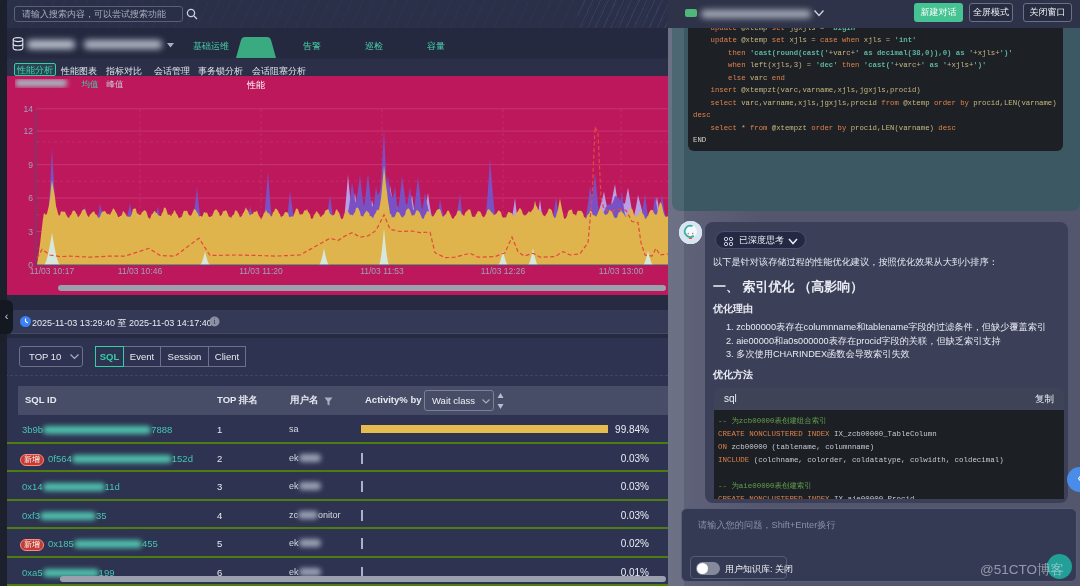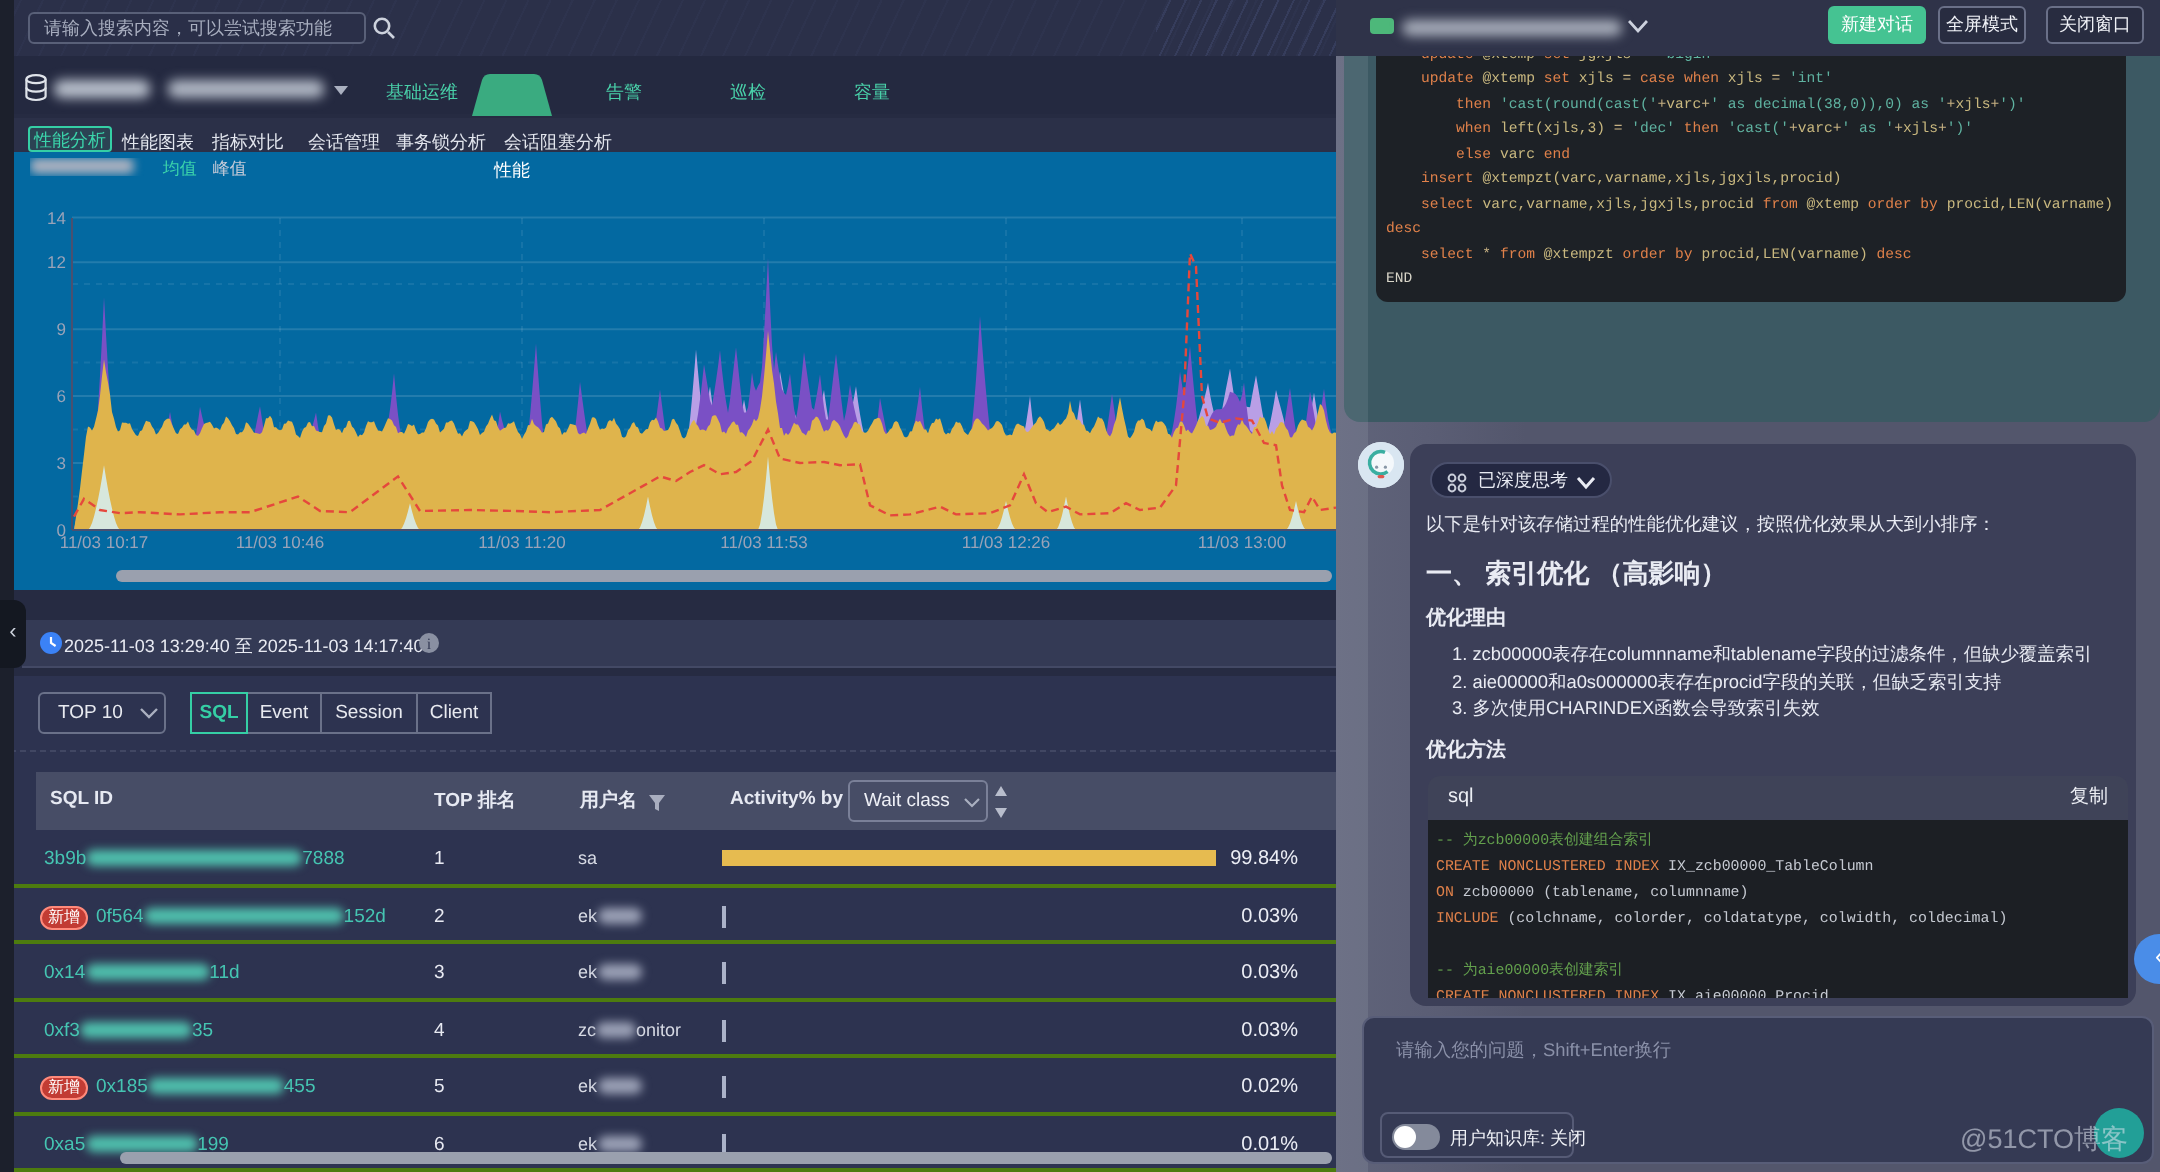--- a/index.html
+++ b/index.html
@@ -20,21 +20,21 @@
 #navrow{position:absolute;left:0;top:28px;width:668px;height:29px;background:#242940;}
 .navitem{position:absolute;top:40px;font-size:9px;color:#49d1a9;}
 #tabactive{position:absolute;left:236px;top:37px;width:40px;height:21px;z-index:4;}
 #tabtxt{position:absolute;left:236px;top:42px;width:40px;text-align:center;color:#fff;font-size:9px;z-index:5;margin-top:37px;}
 #subrow{position:absolute;left:0;top:59px;width:668px;height:18px;background:#2b3048;}
 .sub{position:absolute;top:65px;font-size:9px;color:#e3e6ee;}
 #subactive{position:absolute;left:14px;top:63px;width:42px;height:13px;border:1px solid #35cfa5;
  border-radius:2px;background:rgba(53,207,165,.12);color:#3bd4ab;font-size:9px;
  text-align:center;line-height:12px;}
 
-#chartpanel{position:absolute;left:0;top:76px;width:668px;height:219px;background:#0369a1;}
+#chartpanel{position:absolute;left:0;top:76px;width:668px;height:219px;background:#be185d;}
 #legendrow{position:absolute;left:15px;top:3px;height:9px;font-size:8.5px;color:#b9c0cf;overflow:hidden;}
 .blur1{filter:blur(2.5px);}
 .blur2{filter:blur(3px);}
 #chartscroll{position:absolute;left:58px;top:209px;width:608px;height:6px;border-radius:3px;background:#9aa0ae;}
 
 #timebar{position:absolute;left:11px;top:310px;width:657px;height:24px;background:#343a55;
  border-bottom:1px solid #434965;}
 #timebar .txt{position:absolute;left:21px;top:7px;font-size:9px;color:#e8eaf2;}
 
 #collapse{position:absolute;left:0px;top:300px;width:13px;height:34px;background:#141821;
@@ -67,21 +67,21 @@
 .rbtn{position:absolute;top:3px;height:19px;border:1px solid #6a7088;border-radius:3px;
  color:#f0f2f7;font-size:9px;text-align:center;line-height:17px;background:rgba(20,24,40,.25);white-space:nowrap;}
 #newchat{position:absolute;left:246px;top:3px;width:49px;height:19px;background:#45c392;border-radius:3px;
  color:#fff;font-size:9px;text-align:center;line-height:19px;white-space:nowrap;}
 #tealbubble{position:absolute;left:4px;top:28px;width:408px;height:183px;background:#3c5963;border-radius:0 0 8px 8px;}
 #gutterstrip{position:absolute;left:0;top:28px;width:16px;height:558px;background:rgba(225,232,246,0.1);z-index:8;}
 #code1{position:absolute;left:20px;top:28px;width:375px;height:123px;background:#1d2126;
  border-radius:0 0 6px 6px;overflow:hidden;font-family:"Liberation Mono",monospace;
  font-size:7.3px;line-height:12.45px;color:#c7b183;padding:0 0 0 5px;white-space:pre;}
 #code1 .inner{margin-top:-6px;}
-.kw{color:#e0814a;} .st{color:#5fb3a1;} .id{color:#c9b87f;} .wh{color:#d8d5c8;}
+.kw{color:#e0814a;} .st{color:#5fb3a1;font-weight:bold;} .id{color:#c9b87f;} .wh{color:#d8d5c8;}
 #avatar{position:absolute;left:11px;top:221px;width:23px;height:23px;border-radius:50%;background:#e3ebf3;}
 #bubble{position:absolute;left:37px;top:222px;width:363px;height:281px;background:#3c3f58;border-radius:8px;}
 #pill{position:absolute;left:10px;top:9px;width:91px;height:18px;background:#242842;border:1px solid #4a4f6c;
  border-radius:9px;color:#e9ebf3;font-size:9px;line-height:16px;padding-left:23px;white-space:nowrap;}
 #bubble .para{position:absolute;left:8px;font-size:9.2px;color:#e9ebf3;white-space:nowrap;}
 #sqlblock{position:absolute;left:9px;top:166px;width:350px;height:111px;border-radius:6px 6px 0 0;overflow:hidden;}
 #sqlhead{height:22px;background:#3f4358;color:#eceef4;font-size:10px;line-height:22px;padding:0 10px;}
 #sqlbody{height:89px;background:#1c1f24;font-family:"Liberation Mono",monospace;font-size:7.45px;
  line-height:13px;color:#c6cad2;padding:5px 0 0 4px;white-space:pre;}
 .cm{color:#63a04d;}

